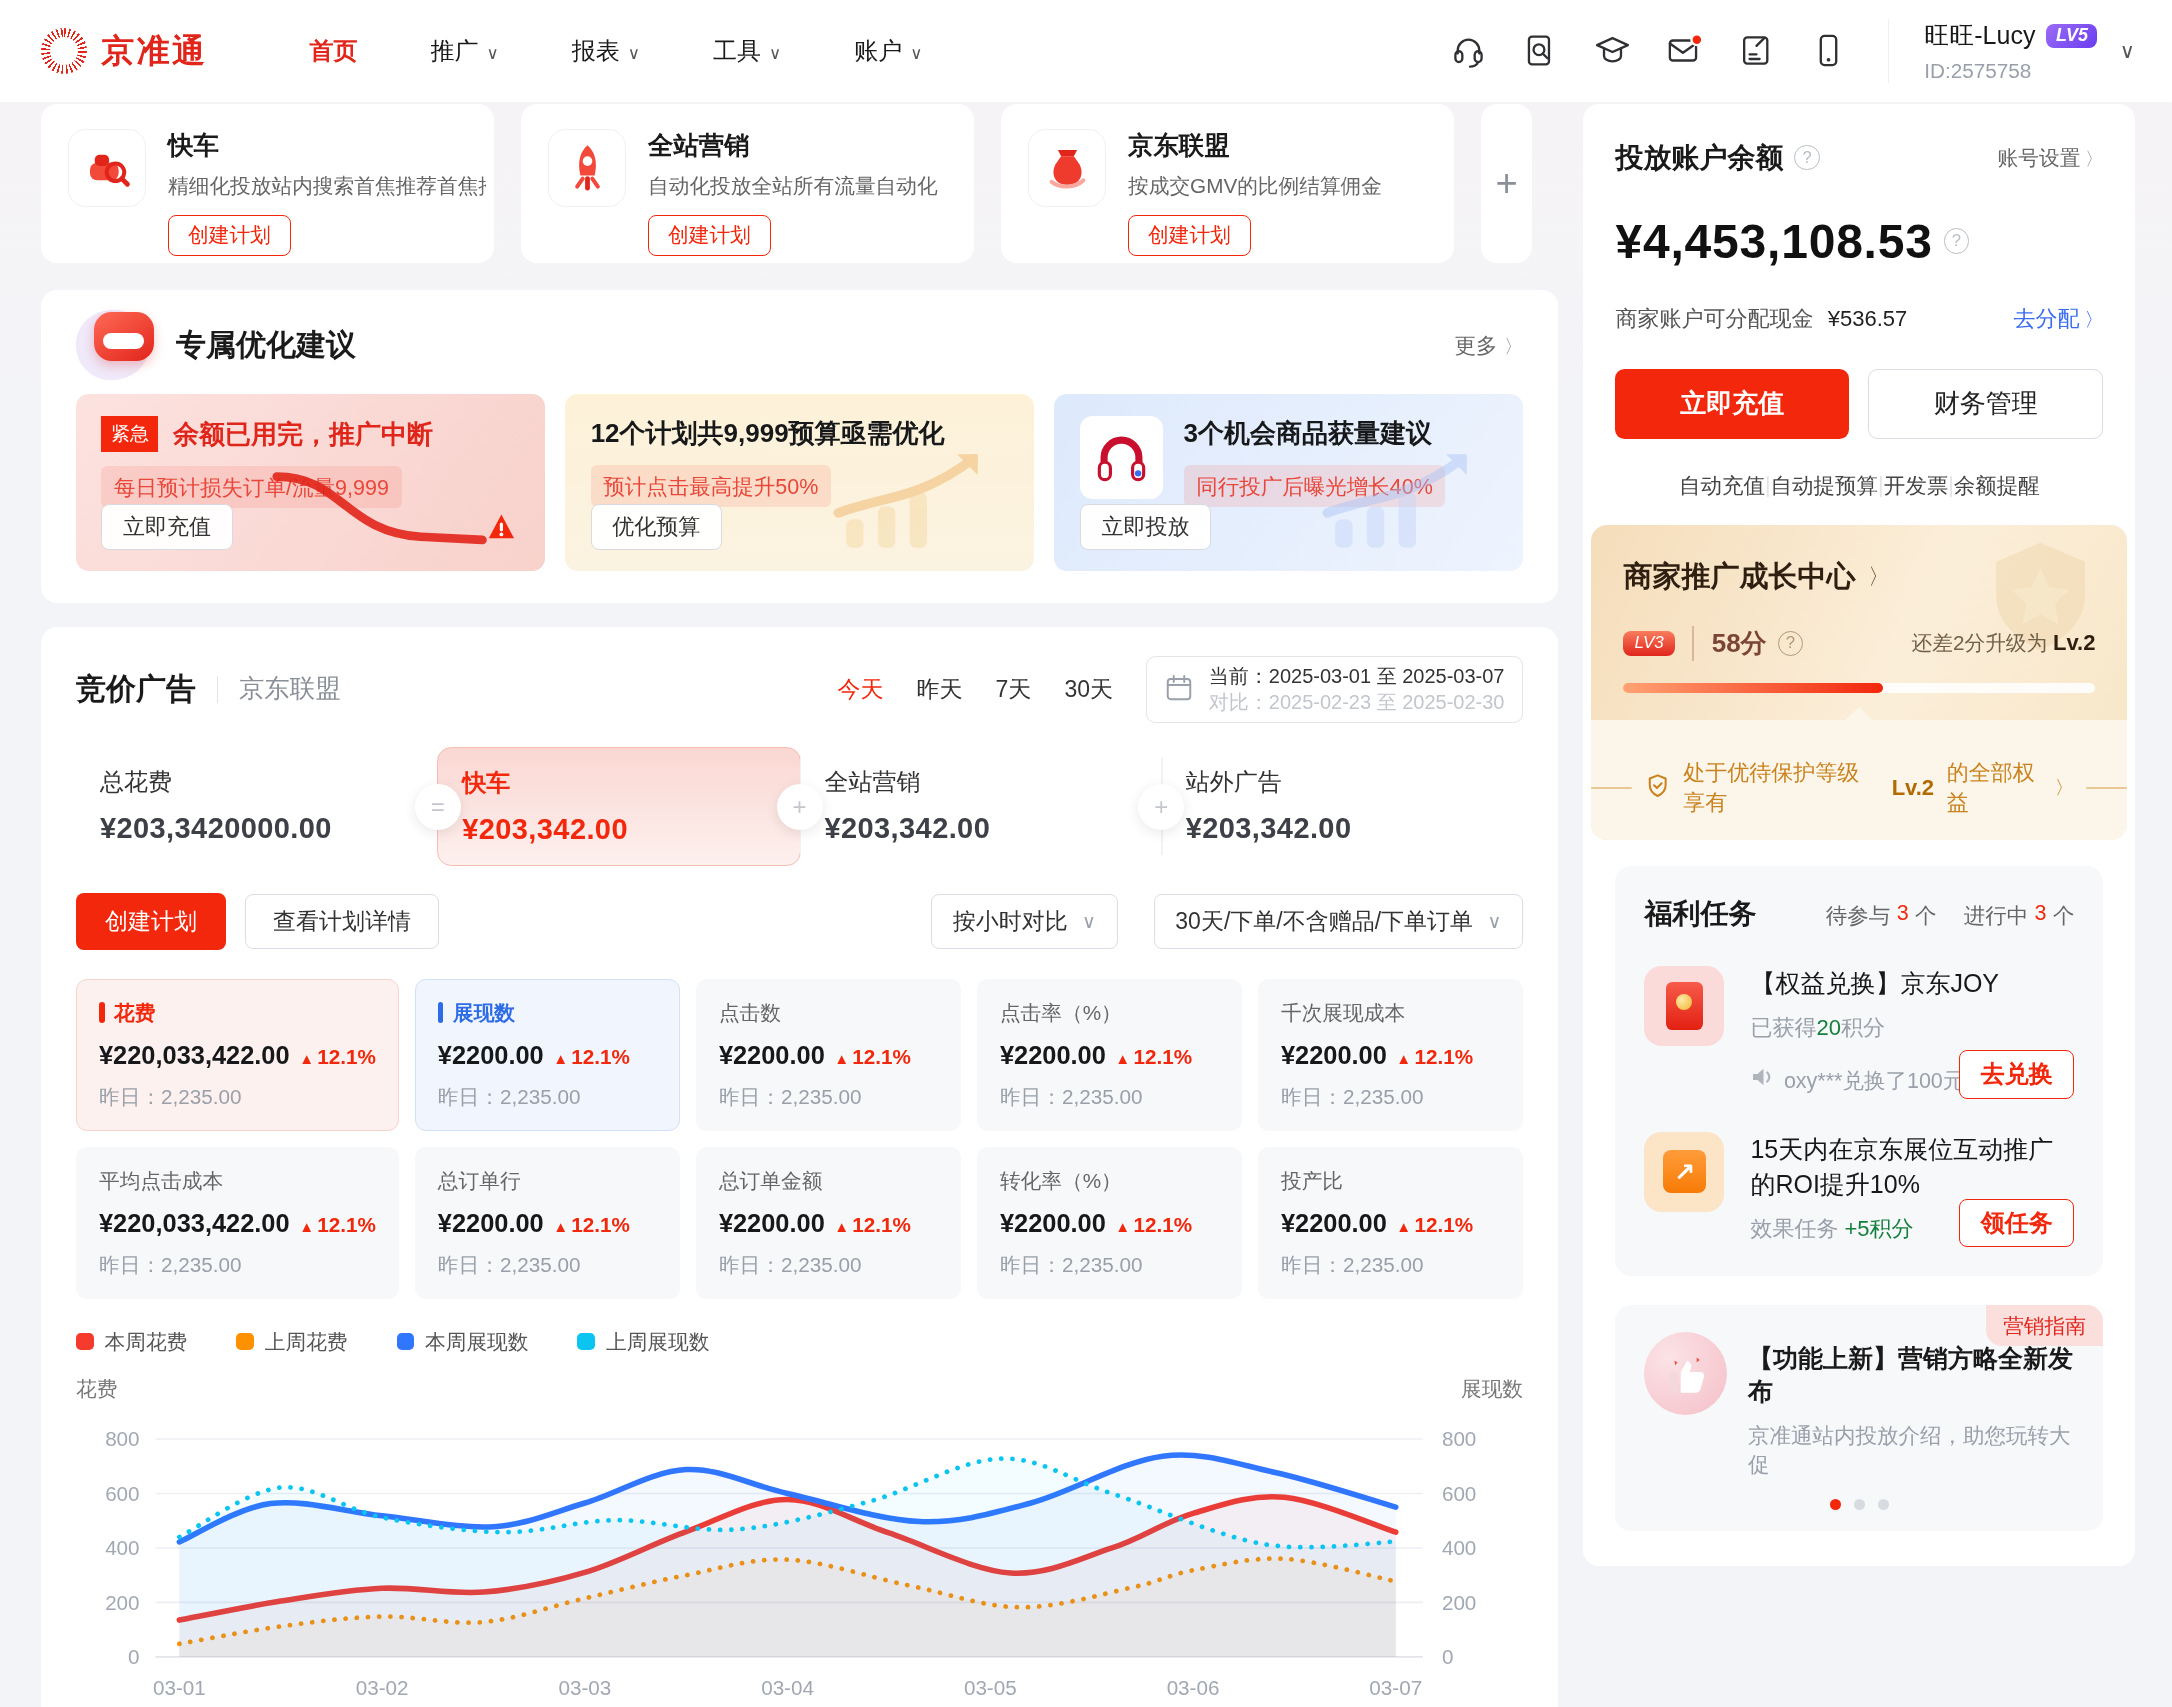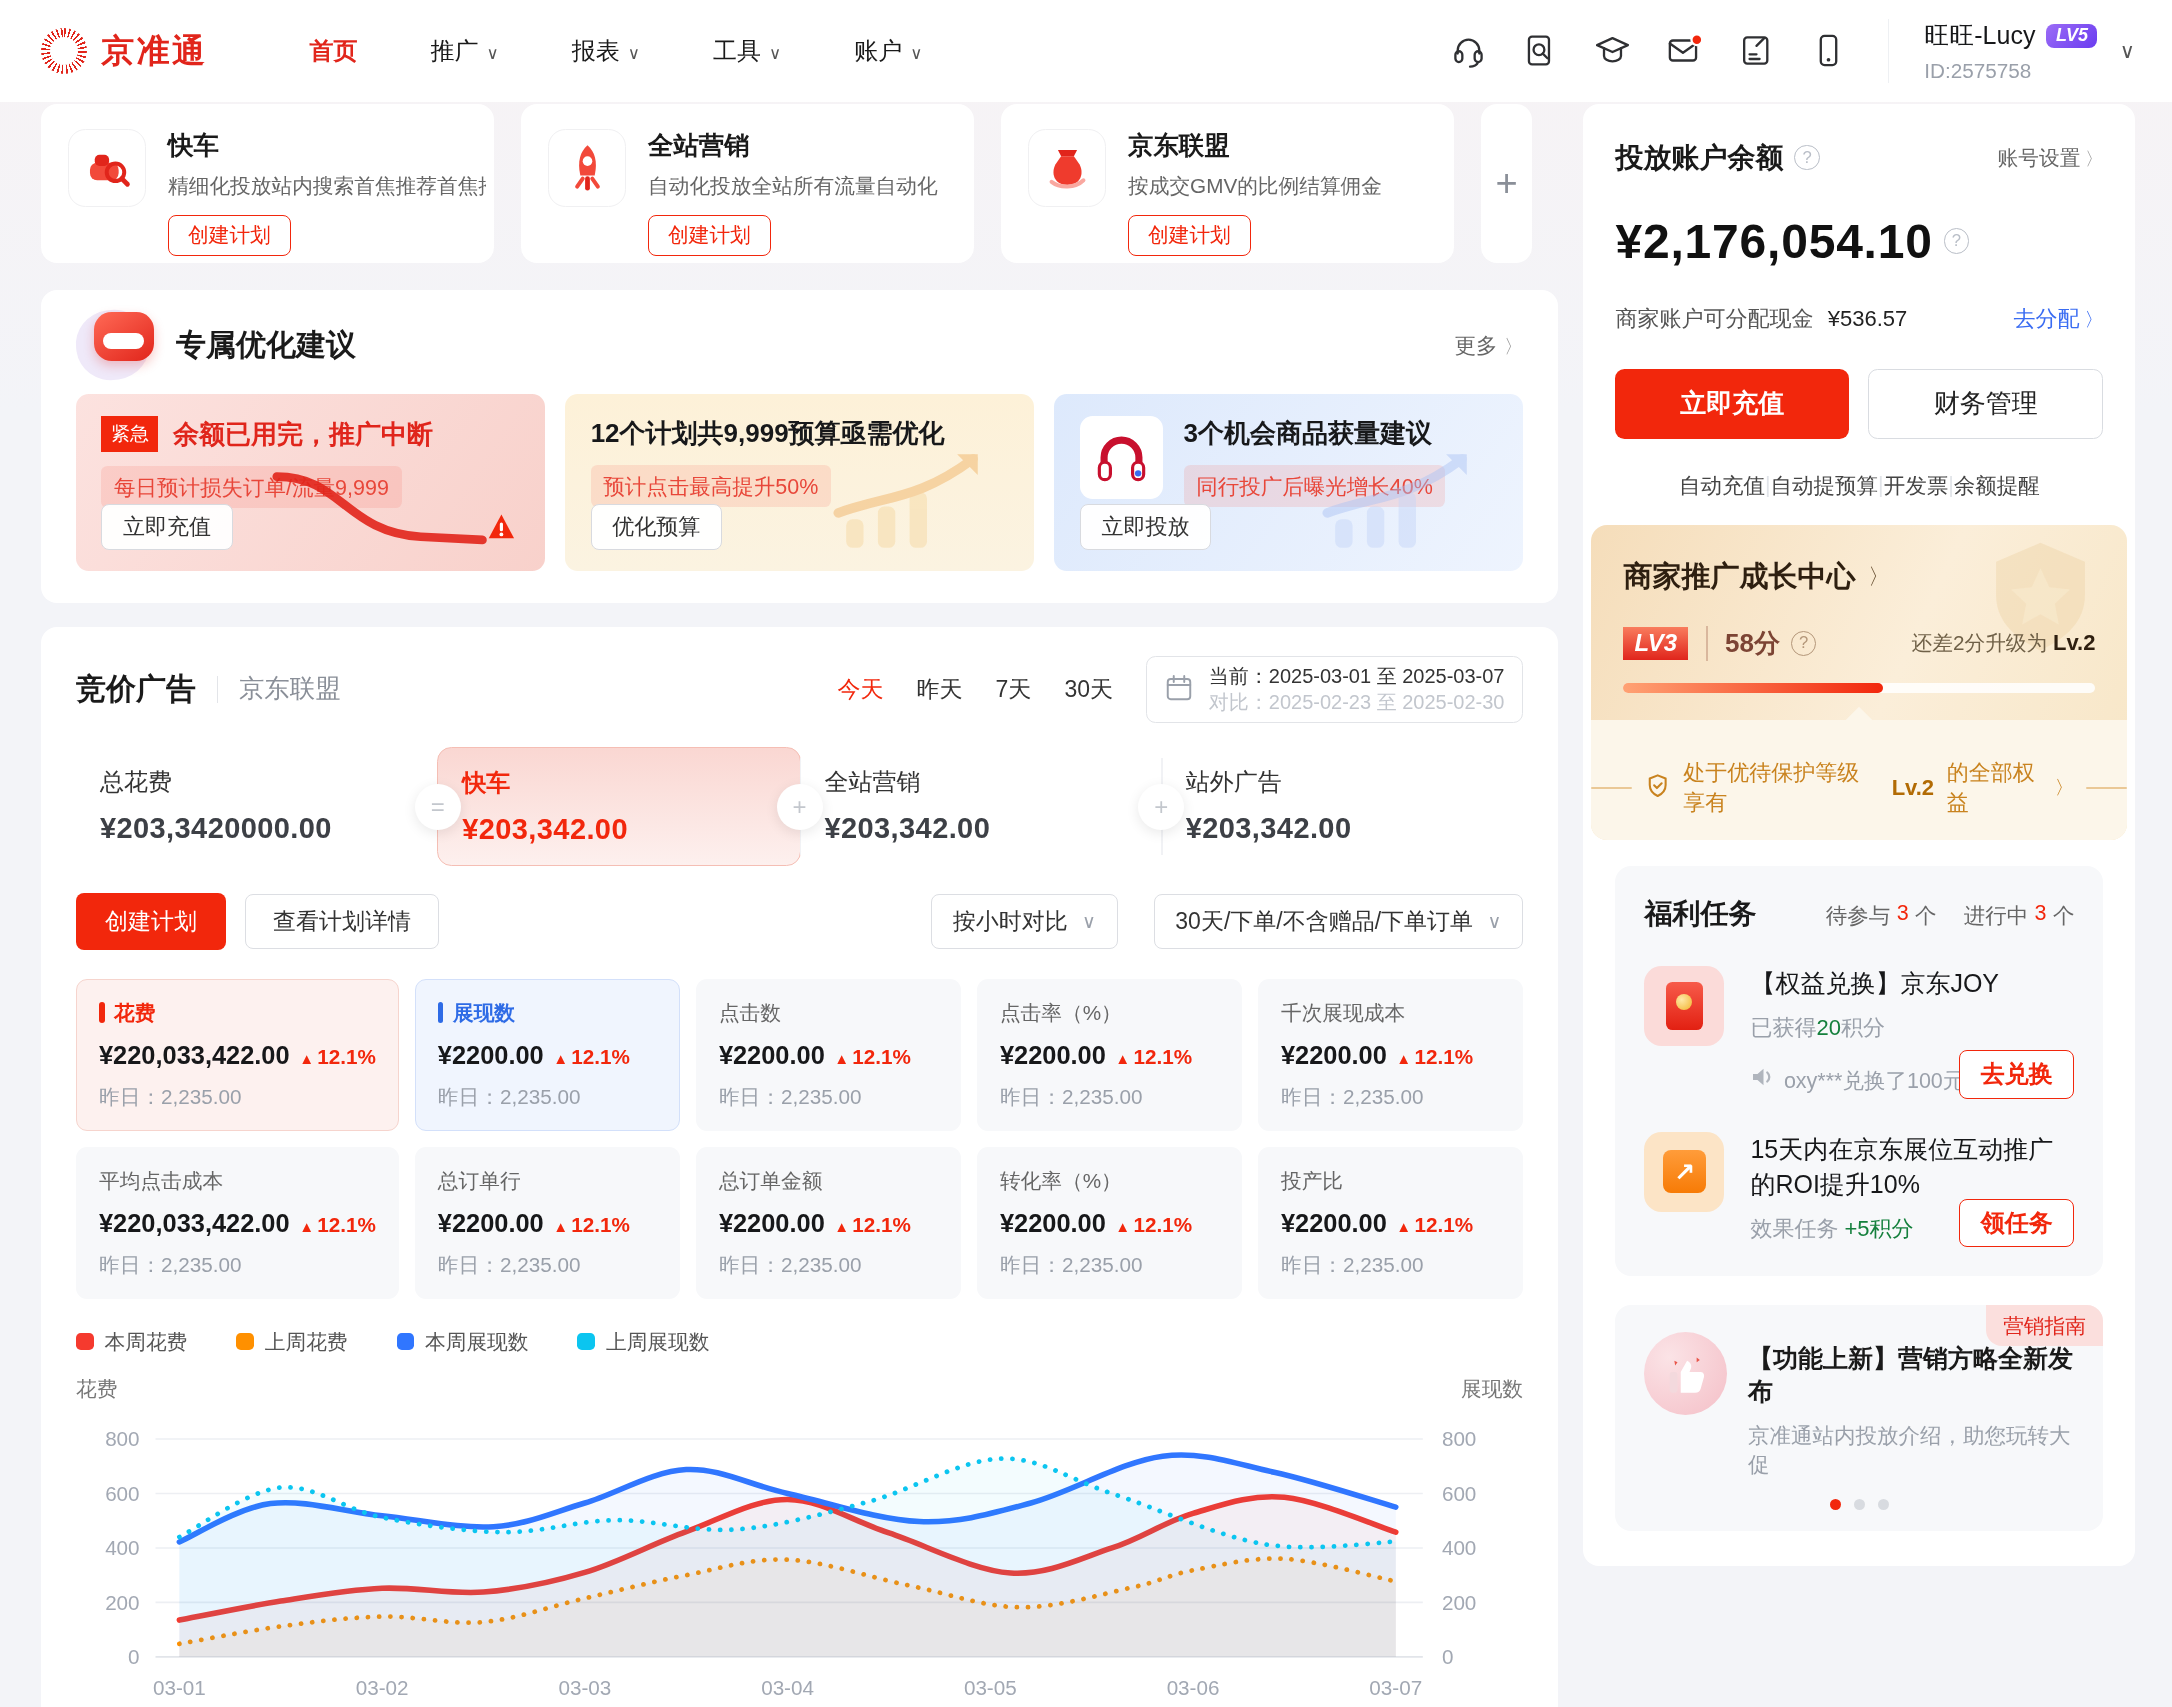--- a/index.html
+++ b/index.html
@@ -138,21 +138,21 @@
 .acct-links{margin-top:32px;display:flex;align-items:center;justify-content:center;font-size:21.5px;color:#444}
 .alink{cursor:pointer}
 .alink-sep{color:#e1e4e9}
 
 .growth{margin:25.4px 8px 0;border-radius:16px;overflow:hidden;background:linear-gradient(115deg,#f5ddba,#fbeed9 55%,#f7e6c6);position:relative}
 .growth-star{position:absolute;right:27px;top:12.7px;opacity:.75}
 .growth-in{padding:32px 32px 0;position:relative}
 .growth-title{font-size:29px;font-weight:700;color:#2e1f10;display:flex;align-items:center;gap:12.7px;cursor:pointer}
 .growth-title::after{content:"〉";font-size:22px;color:#6b5336;font-weight:400}
 .lv-row{margin-top:29px;display:flex;align-items:center}
-.lv3{background:linear-gradient(180deg,#f97c5d,#e0251c);color:#fff;font-size:24px;font-style:italic;font-weight:700;padding:2.4px 11px;border-radius:0}
+.lv3{background:linear-gradient(180deg,#f97c5d,#e0251c);color:#fff;font-size:17px;font-style:italic;font-weight:400;padding:2.4px 11px;border-radius:8px}
 .score{font-size:26px;color:#7c4434;font-weight:700;margin-left:17.5px;padding-left:17.5px;border-left:2.4px solid #d9b79d}
 .q-ic.brown{border-color:#b4977a;color:#b4977a;margin-left:11px}
 .upgrade{margin-left:auto;font-size:20.7px;color:#6f6047}
 .upgrade b{color:#2e1f10;font-size:22px}
 .pbar{margin-top:22px;height:10.3px;border-radius:5.6px;background:rgba(255,255,255,.85)}
 .pfill{height:100%;border-radius:5.6px;background:linear-gradient(90deg,#ffa274,#f2270c)}
 .benefit{margin-top:27px;background:#fcf6ea;position:relative;padding:38px 0 22px;display:flex;align-items:center;justify-content:center;gap:12.7px;font-size:22px;color:#c9831f;cursor:pointer}
 .benefit::before{content:"";position:absolute;top:-9.5px;left:50%;width:20.7px;height:20.7px;background:#fcf6ea;transform:translateX(-50%) rotate(45deg)}
 .benefit b{color:#b26b04}
 .benefit .arrow{color:#c9831f;font-size:19px}
@@ -611,21 +611,21 @@
 
     <aside class="side-col">
       <div class="side-panel">
         <div class="acct">
           <div class="acct-head">
             <span class="acct-title">投放账户余额</span>
             <span class="q-ic">?</span>
             <span class="acct-settings">账号设置</span>
           </div>
           <div class="amount-row">
-            <span class="amount">¥2,176,054.10</span>
+            <span class="amount">¥4,453,108.53</span>
             <span class="q-ic">?</span>
           </div>
           <div class="cash-row">
             <span>商家账户可分配现金</span>
             <span class="cash-val">¥536.57</span>
             <span class="allocate">去分配</span>
           </div>
           <div class="acct-btns">
             <button class="btn-recharge">立即充值</button>
             <button class="btn-finance">财务管理</button>

